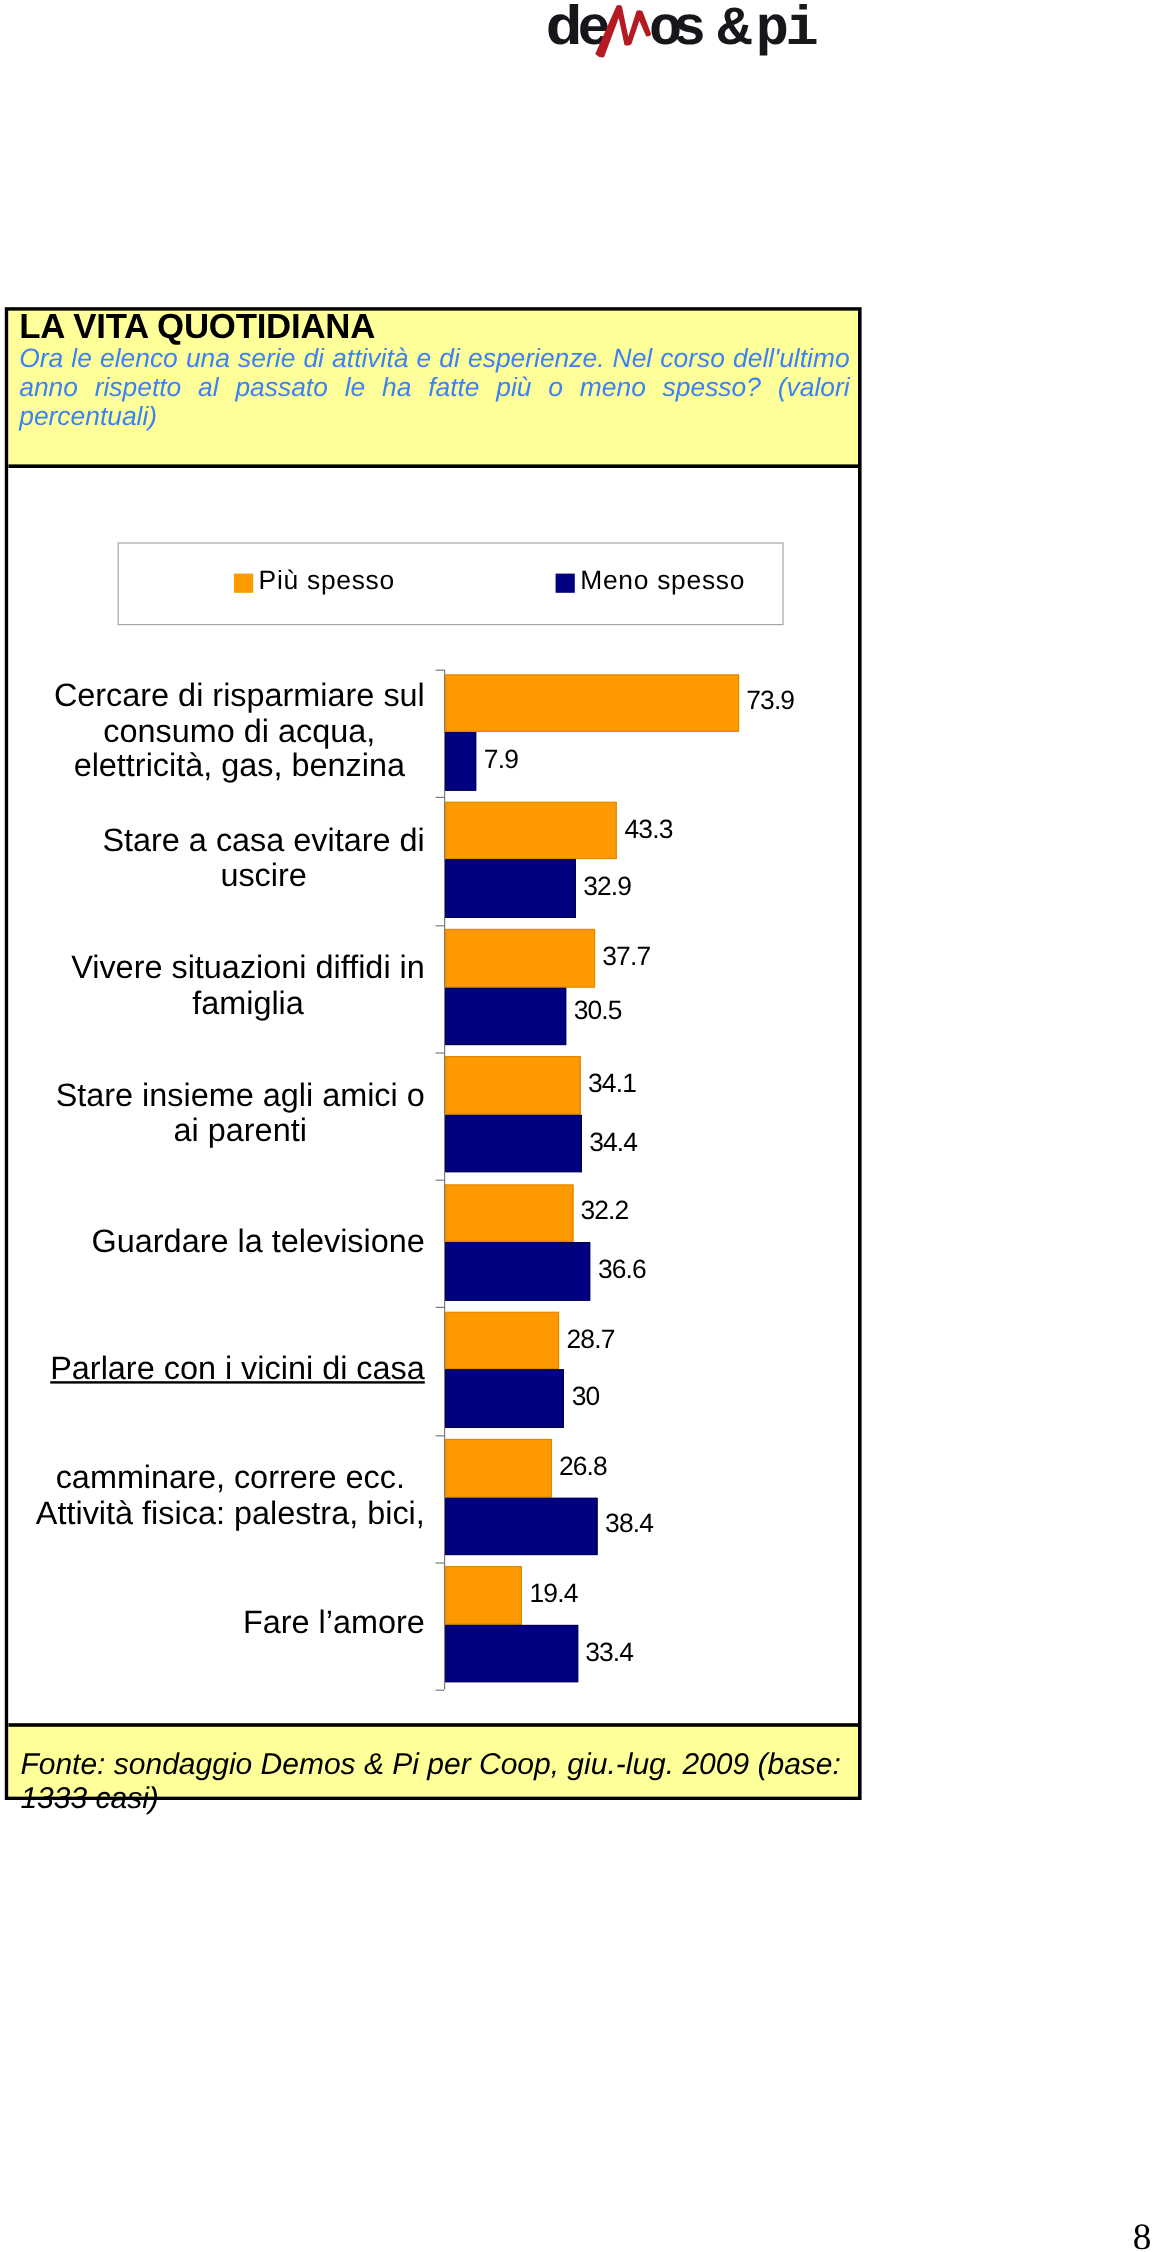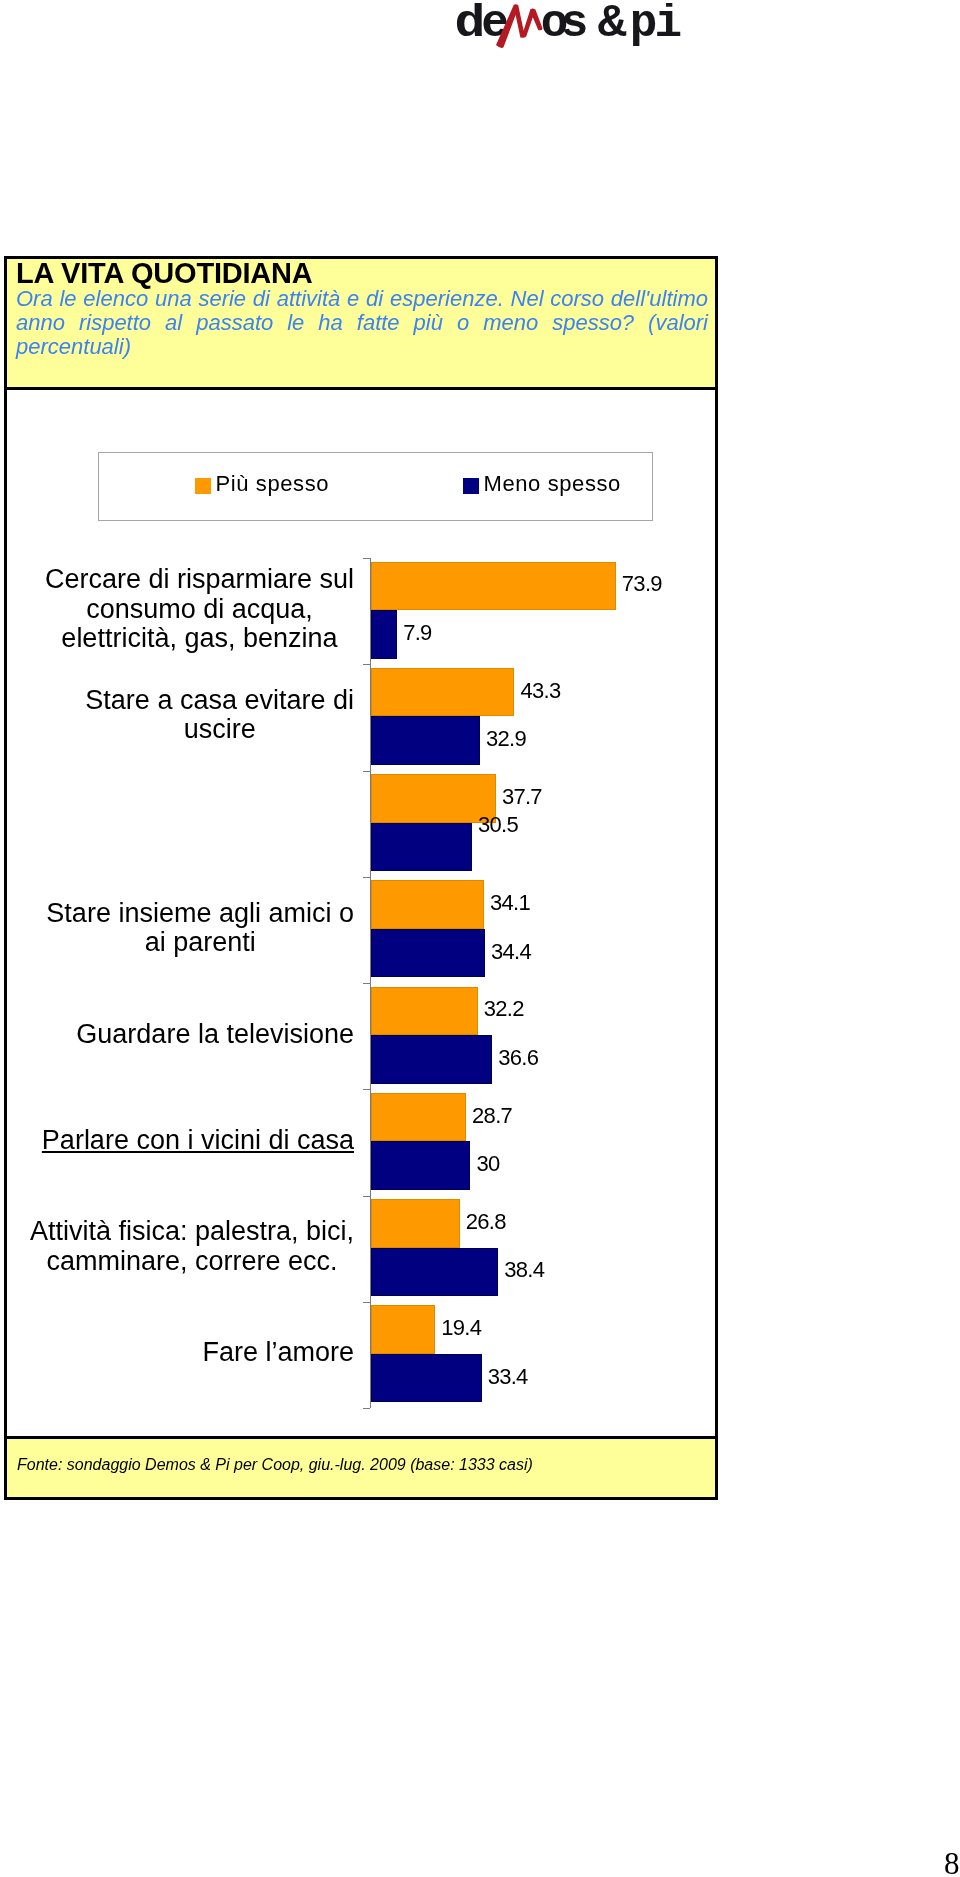--- a/index.html
+++ b/index.html
@@ -18,21 +18,21 @@
   .legend-item{position:absolute;display:flex;align-items:center;padding-left:28px;}
   .legend-swatch{width:16px;height:16px;display:inline-block;}
   .legend-label{font-size:22px;color:#000;margin-left:4.5px;letter-spacing:0.6px;position:relative;top:-2.5px;}
   
   #plot{position:absolute;left:0;top:0;width:708px;height:1041px;}
   .axis-line{position:absolute;background:#7b7b7b;}
   .cat-label{position:absolute;font-size:27px;line-height:29.15px;color:#000;letter-spacing:0px;white-space:nowrap;}
   .bar{position:absolute;}
   .bar-label{position:absolute;font-size:22px;color:#000;white-space:nowrap;letter-spacing:-0.7px;}
   #footer-box{background:#FFFF99;border-top:3px solid #000;height:61px;box-sizing:border-box;position:relative;}
-  #footer-text{position:absolute;left:10px;top:17px;font-style:italic;font-size:16px;color:#000;}
+  #footer-text{position:absolute;left:10px;top:17px;font-style:italic;font-size:25px;color:#000;}
   #pageno{position:absolute;left:944px;top:1848px;font-family:"Liberation Serif",serif;font-size:31px;line-height:1;color:#000;}
 </style>
 </head>
 <body>
 
 <div class="page">
   <div id="logo">
     <svg width="250" height="52" viewBox="0 0 250 52">
       <g font-family="Liberation Mono, monospace" font-weight="bold" font-size="46" fill="#17161B">
         <text x="6.8" y="33.3" transform="scale(1.12,1)">d</text>
@@ -90,24 +90,30 @@
           <div class="cat-label" style="left: 0px; width: 347px; top: 272.25px; height: 106.25px; display: flex; align-items: center; justify-content: flex-end;">
             <div style="text-align: center;">
               <div>Stare a casa evitare di</div>
               <div>uscire</div>
             </div>
           </div>
           <div class="bar" style="left: 364px; top: 277.775px; width: 143.453px; height: 48.6px; background: rgb(255, 153, 0); box-shadow: rgb(224, 136, 0) 0px 0px 0px 1px inset;"></div>
           <div class="bar-label" style="left: 513.453px; top: 276.275px; height: 48.6px; display: flex; align-items: center;">43.3</div>
           <div class="bar" style="left: 364px; top: 326.375px; width: 108.998px; height: 48.6px; background: rgb(0, 0, 128); box-shadow: rgb(0, 0, 80) 0px 0px 0px 1px inset;"></div>
           <div class="bar-label" style="left: 478.998px; top: 324.875px; height: 48.6px; display: flex; align-items: center;">32.9</div>
+          <div class="cat-label" style="left: 0px; width: 347px; top: 378.5px; height: 106.25px; display: flex; align-items: center; justify-content: flex-end;">
+            <div style="text-align: center;">
+              <div>Vivere situazioni diffidi in</div>
+              <div>famiglia</div>
+            </div>
+          </div>
           <div class="bar" style="left: 364px; top: 384.025px; width: 124.9px; height: 48.6px; background: rgb(255, 153, 0); box-shadow: rgb(224, 136, 0) 0px 0px 0px 1px inset;"></div>
           <div class="bar-label" style="left: 494.9px; top: 382.525px; height: 48.6px; display: flex; align-items: center;">37.7</div>
           <div class="bar" style="left: 364px; top: 432.625px; width: 101.047px; height: 48.6px; background: rgb(0, 0, 128); box-shadow: rgb(0, 0, 80) 0px 0px 0px 1px inset;"></div>
-          <div class="bar-label" style="left: 471.047px; top: 411px; height: 48.6px; display: flex; align-items: center;">30.5</div>
+          <div class="bar-label" style="left: 471.047px; top: 428px; height: 48.6px; display: flex; align-items: center;">30.5</div>
           <div class="cat-label" style="left: 0px; width: 347px; top: 484.75px; height: 106.25px; display: flex; align-items: center; justify-content: flex-end;">
             <div style="text-align: center;">
               <div>Stare insieme agli amici o</div>
               <div>ai parenti</div>
             </div>
           </div>
           <div class="bar" style="left: 364px; top: 490.275px; width: 112.973px; height: 48.6px; background: rgb(255, 153, 0); box-shadow: rgb(224, 136, 0) 0px 0px 0px 1px inset;"></div>
           <div class="bar-label" style="left: 482.973px; top: 488.775px; height: 48.6px; display: flex; align-items: center;">34.1</div>
           <div class="bar" style="left: 364px; top: 538.875px; width: 113.967px; height: 48.6px; background: rgb(0, 0, 128); box-shadow: rgb(0, 0, 80) 0px 0px 0px 1px inset;"></div>
           <div class="bar-label" style="left: 483.967px; top: 537.375px; height: 48.6px; display: flex; align-items: center;">34.4</div>
@@ -124,22 +130,22 @@
             <div style="text-align: center;">
               <div>Parlare con i vicini di casa</div>
             </div>
           </div>
           <div class="bar" style="left: 364px; top: 702.775px; width: 95.0831px; height: 48.6px; background: rgb(255, 153, 0); box-shadow: rgb(224, 136, 0) 0px 0px 0px 1px inset;"></div>
           <div class="bar-label" style="left: 465.083px; top: 701.275px; height: 48.6px; display: flex; align-items: center;">28.7</div>
           <div class="bar" style="left: 364px; top: 751.375px; width: 99.39px; height: 48.6px; background: rgb(0, 0, 128); box-shadow: rgb(0, 0, 80) 0px 0px 0px 1px inset;"></div>
           <div class="bar-label" style="left: 469.39px; top: 749.875px; height: 48.6px; display: flex; align-items: center;">30</div>
           <div class="cat-label" style="left: 0px; width: 347px; top: 803.5px; height: 106.25px; display: flex; align-items: center; justify-content: flex-end;">
             <div style="text-align: center;">
+              <div>camminare, correre ecc.</div>
               <div>Attività fisica: palestra, bici,</div>
-              <div>camminare, correre ecc.</div>
             </div>
           </div>
           <div class="bar" style="left: 364px; top: 809.025px; width: 88.7884px; height: 48.6px; background: rgb(255, 153, 0); box-shadow: rgb(224, 136, 0) 0px 0px 0px 1px inset;"></div>
           <div class="bar-label" style="left: 458.788px; top: 807.525px; height: 48.6px; display: flex; align-items: center;">26.8</div>
           <div class="bar" style="left: 364px; top: 857.625px; width: 127.219px; height: 48.6px; background: rgb(0, 0, 128); box-shadow: rgb(0, 0, 80) 0px 0px 0px 1px inset;"></div>
           <div class="bar-label" style="left: 497.219px; top: 856.125px; height: 48.6px; display: flex; align-items: center;">38.4</div>
           <div class="cat-label" style="left: 0px; width: 347px; top: 909.75px; height: 106.25px; display: flex; align-items: center; justify-content: flex-end;">
             <div style="text-align: center;">
               <div>Fare l’amore</div>
             </div>

